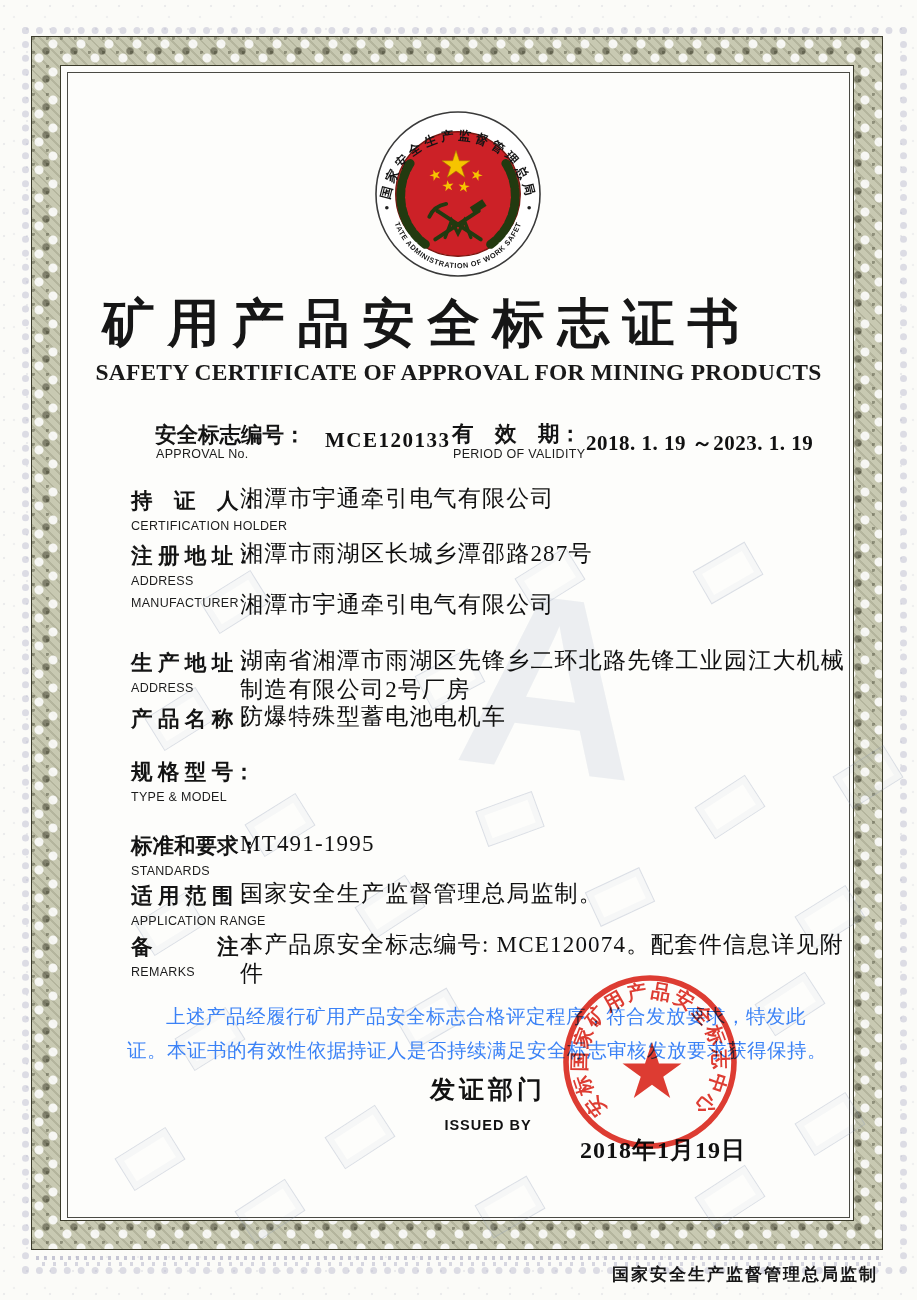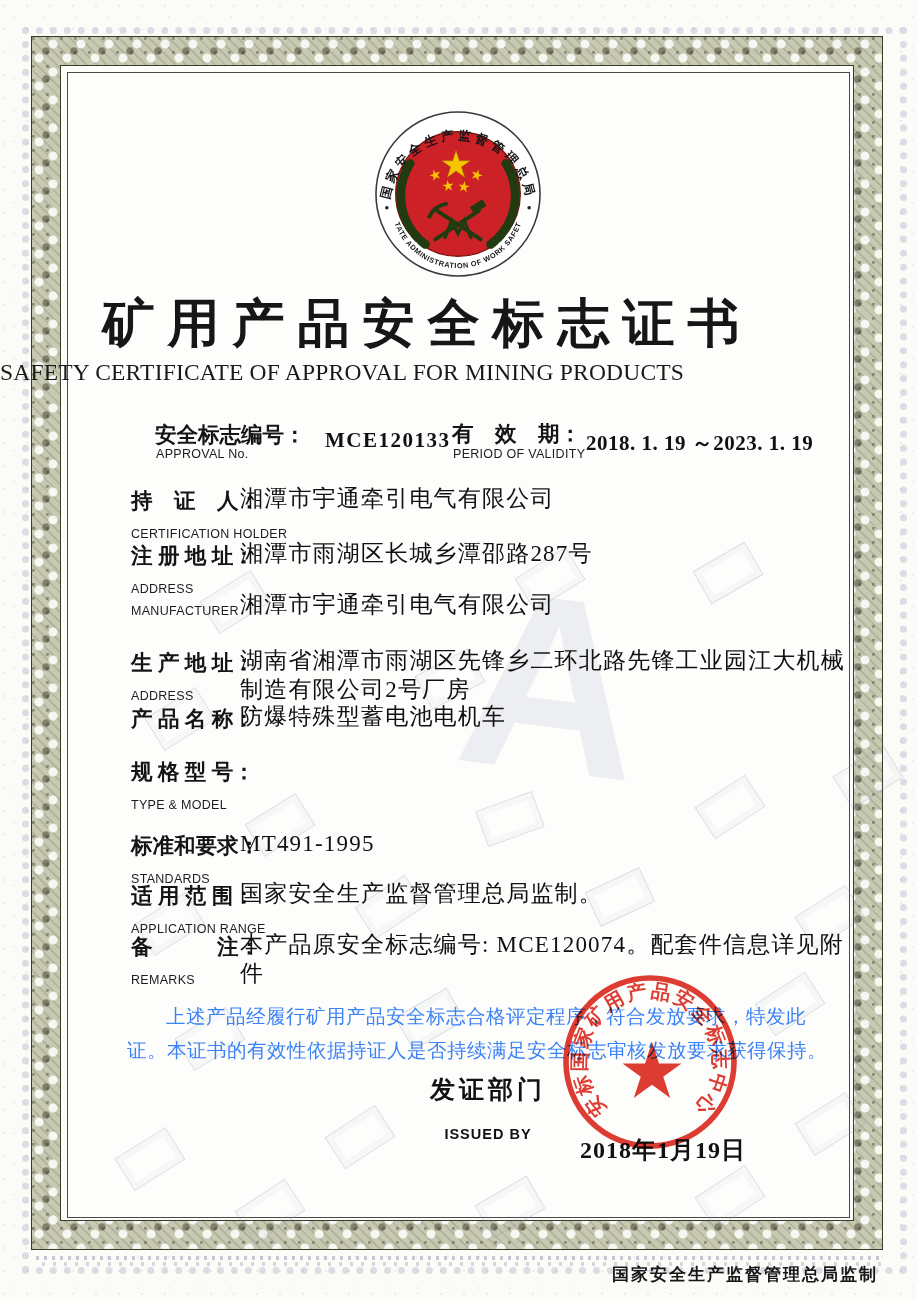--- a/index.html
+++ b/index.html
@@ -67,51 +67,51 @@
   }
   
   .emblem{position:absolute;left:374px;top:110px;}
   
   .title-cn{
     position:absolute;left:0;top:289px;width:842px;text-align:center;
     font-size:52px;font-weight:bold;letter-spacing:13px;padding-left:13px;
     box-sizing:border-box;color:#161616;
   }
   .title-en{
-    position:absolute;left:0;top:359px;width:917px;text-align:left;
-    font-size:23.5px;font-weight:normal;letter-spacing:.2px;color:#191919;
+    position:absolute;left:0;top:359px;width:917px;text-align:center;
+    font-size:23.5px;font-weight:bold;letter-spacing:.2px;color:#191919;
   }
   
   .lbl-cn{font-size:21.5px;font-weight:600;color:#141414;white-space:nowrap;}
   .lbl-en{font-family:"Liberation Sans","DejaVu Sans",sans-serif;font-size:12.5px;letter-spacing:.3px;color:#1c1c1c;white-space:nowrap;}
   .approval-label   {position:absolute;left:155px;top:420px;}
   .approval-sublabel{position:absolute;left:156px;top:447px;}
   .approval-value   {position:absolute;left:325px;top:428px;font-size:21px;letter-spacing:1.5px;font-weight:600;}
   .validity-label   {position:absolute;left:452px;top:419px;}
   .validity-sublabel{position:absolute;left:453px;top:447px;}
   .validity-value   {position:absolute;left:586px;top:429px;font-size:21px;letter-spacing:.5px;font-weight:600;}
   
   .row{position:absolute;left:131px;width:730px;}
-  .row .lab .lbl-en{margin-top:12px;}
+  .row .lab .lbl-en{margin-top:4px;}
   .row .val{
     position:absolute;left:109px;top:-2px;width:612px;
     font-size:23px;letter-spacing:1.2px;line-height:29px;color:#101010;
   }
   .f0{top:486px}.f1{top:541px}.f2{top:592px}.f3{top:648px}.f4{top:704px}
   .f5{top:757px}.f6{top:831px}.f7{top:881px}.f8{top:932px}
   
   .statement{
     position:absolute;left:127px;top:1000px;width:716px;
     font-size:19.5px;line-height:34px;letter-spacing:.5px;
     text-indent:2em;color:#3b82f6;
   }
   
   .issued{position:absolute;left:408px;top:1073px;width:160px;text-align:center;}
   .issued .cn{font-size:25px;letter-spacing:4px;font-weight:600;}
-  .issued .en{font-family:"Liberation Sans","DejaVu Sans",sans-serif;font-size:14.5px;letter-spacing:1px;margin-top:20px;font-weight:bold;}
+  .issued .en{font-family:"Liberation Sans","DejaVu Sans",sans-serif;font-size:14.5px;letter-spacing:1px;margin-top:11px;font-weight:bold;}
   .issue-date{position:absolute;left:580px;top:1134px;font-size:24px;font-weight:600;letter-spacing:1px;}
   
   .seal{position:absolute;left:555px;top:967px;mix-blend-mode:multiply;opacity:.92;}
   
   .footer-imprint{
     position:absolute;right:39px;top:1263px;
     font-size:17px;font-weight:bold;letter-spacing:2px;color:#161616;
   }
 </style>
 </head>

